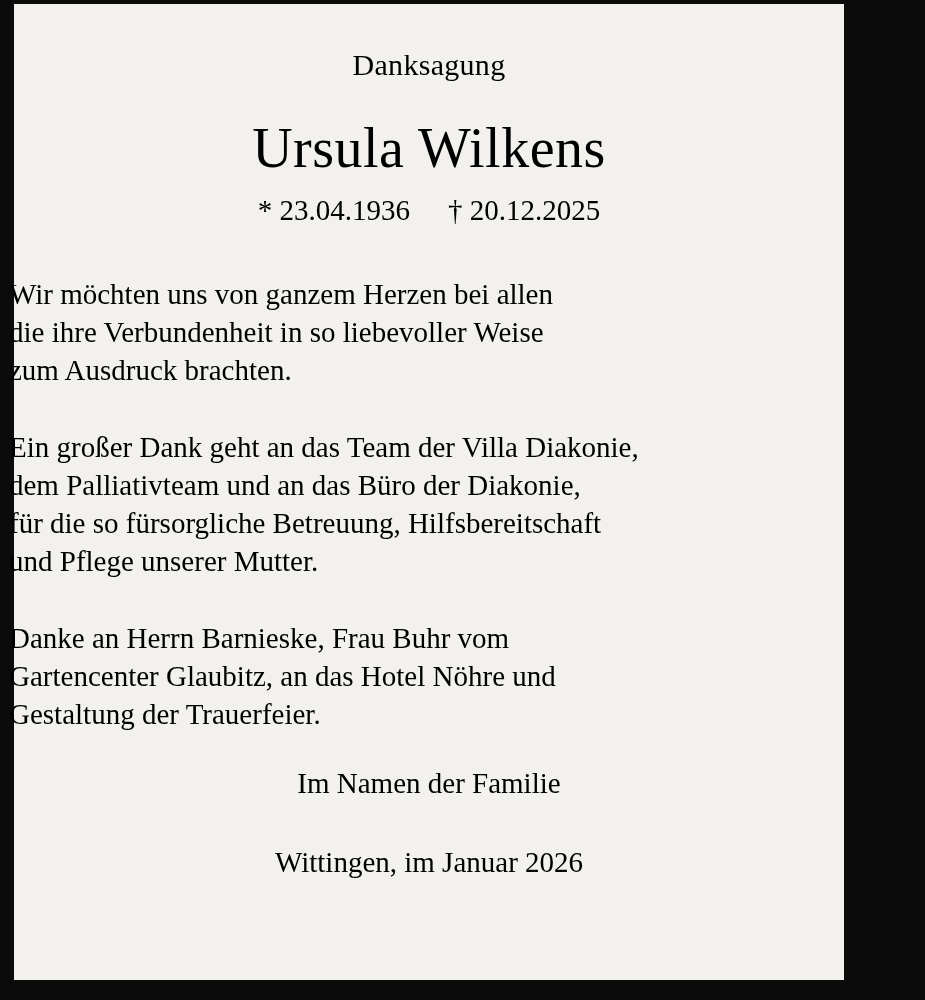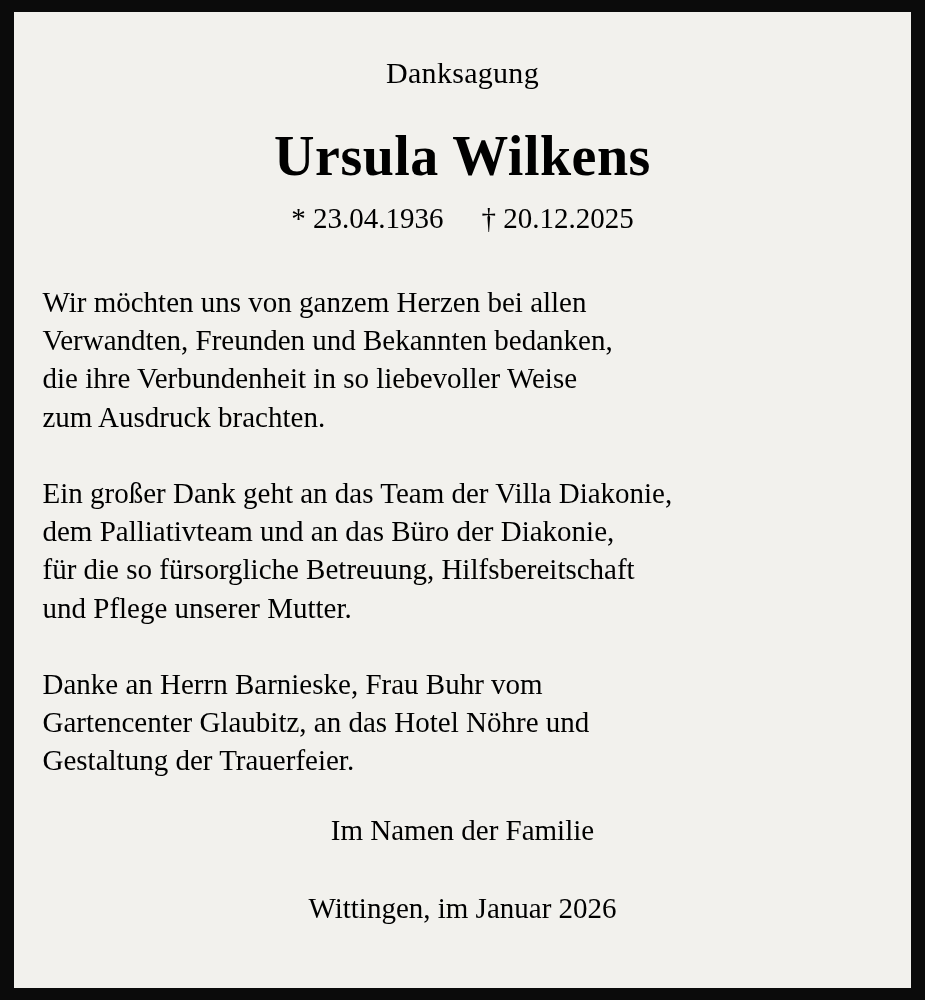--- a/index.html
+++ b/index.html
@@ -9,39 +9,39 @@
   }
   body {
     width: 925px;
     height: 1000px;
     overflow: hidden;
     font-family: "Liberation Serif", serif;
   }
   .notice {
     position: absolute;
     left: 14px;
-    top: 12px;
-    width: 897px;
+    top: 4px;
+    width: 830px;
     height: 976px;
     background: #f2f1ed;
     box-sizing: border-box;
     display: flex;
     flex-direction: column;
     align-items: center;
     color: #000000;
   }
   .headline {
     font-size: 30px;
     line-height: 1.1;
     margin-top: 44px;
     letter-spacing: 0.3px;
   }
   .deceased-name {
     font-size: 56px;
-    font-weight: bold;
+    font-weight: normal;
     line-height: 1.05;
     margin-top: 38px;
     letter-spacing: 0.5px;
   }
   .dates {
     margin-top: 16px;
     font-size: 29px;
     display: flex;
     gap: 38px;
     align-items: baseline;
@@ -81,21 +81,20 @@
 
   <div class="deceased-name">Ursula Wilkens</div>
 
   <div class="dates">
     <span>* 23.04.1936</span>
     <span>† 20.12.2025</span>
   </div>
 
   <div class="para para-1">
     <span class="ln">Wir möchten uns von ganzem Herzen bei allen</span>
-    <span class="ln">Verwandten, Freunden und Bekannten bedanken,</span>
     <span class="ln">die ihre Verbundenheit in so liebevoller Weise</span>
     <span class="ln">zum Ausdruck brachten.</span>
   </div>
 
   <div class="para">
     <span class="ln">Ein großer Dank geht an das Team der Villa Diakonie,</span>
     <span class="ln">dem Palliativteam und an das Büro der Diakonie,</span>
     <span class="ln">für die so fürsorgliche Betreuung, Hilfsbereitschaft</span>
     <span class="ln">und Pflege unserer Mutter.</span>
   </div>

